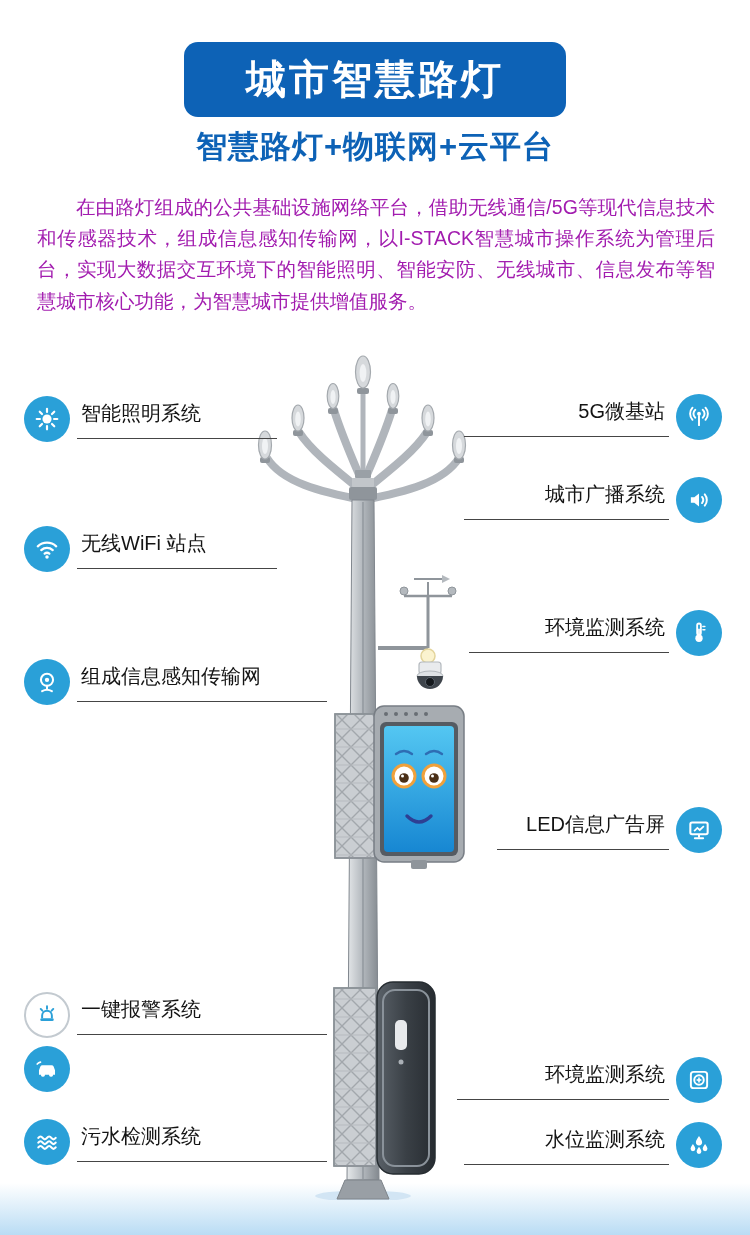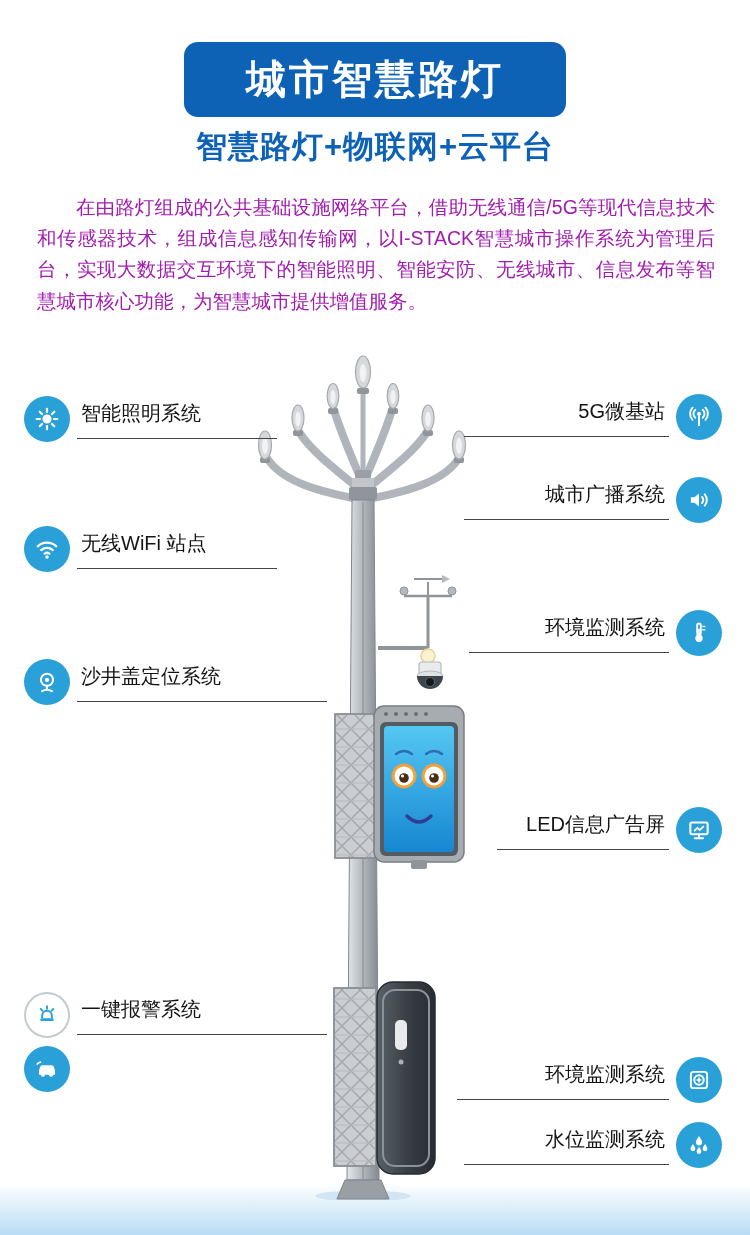--- a/index.html
+++ b/index.html
@@ -230,21 +230,21 @@
 
   <div class="feature left" style="top:659px;left:24px">
     <span class="icon-circle">
       <svg viewBox="0 0 24 24" fill="none" stroke="#fff" stroke-width="1.9">
           <circle cx="12" cy="10" r="5.6"></circle>
           <circle cx="12" cy="10" r="2" fill="#fff" stroke="none"></circle>
           <path d="M12 15.6v2.6" stroke-linecap="round"></path>
           <path d="M7.5 20.5c2.8-1.6 6.2-1.6 9 0" stroke-linecap="round"></path>
         </svg>
     </span>
-    <span class="label" style="width:250px">沙井盖定位系统</span>
+    <span class="label" style="width:250px">组成信息感知传输网</span>
   </div>
 
   <div class="feature left" style="top:992px;left:24px">
     <span class="icon-circle outline">
       <svg viewBox="0 0 24 24" fill="none" stroke="#2aa0d8" stroke-width="1.8">
           <path d="M7.5 15v-2.5a4.5 4.5 0 0 1 9 0V15"></path>
           <rect x="5.8" y="15" width="12.4" height="2.6" rx="1.2" fill="#2aa0d8" stroke="none"></rect>
           <line x1="12" y1="4" x2="12" y2="6.2" stroke-linecap="round"></line>
           <line x1="6.2" y1="6.4" x2="7.7" y2="8" stroke-linecap="round"></line>
           <line x1="17.8" y1="6.4" x2="16.3" y2="8" stroke-linecap="round"></line>
@@ -257,20 +257,30 @@
     <span class="icon-circle">
       <svg viewBox="0 0 24 24">
           <path d="M4.6 13.2l1.3-3.4a2 2 0 0 1 1.9-1.3h8.4a2 2 0 0 1 1.9 1.3l1.3 3.4v4h-1.9a1.7 1.7 0 0 1-3.4 0h-4.2a1.7 1.7 0 0 1-3.4 0H4.6z" fill="#fff"></path>
           <circle cx="8.3" cy="17.2" r="1.7" fill="#fff"></circle>
           <circle cx="15.7" cy="17.2" r="1.7" fill="#fff"></circle>
           <path d="M3 7.4a5 5 0 0 1 3-1.7" stroke="#fff" stroke-width="1.5" fill="none" stroke-linecap="round"></path>
         </svg>
     </span>
   </div>
 
+  <div class="feature left" style="top:1119px;left:24px">
+    <span class="icon-circle">
+      <svg viewBox="0 0 24 24" fill="none" stroke="#fff" stroke-width="2" stroke-linecap="round">
+          <path d="M4 8.2q2 -2.6 4 0t4 0t4 0t4 0"></path>
+          <path d="M4 12.6q2 -2.6 4 0t4 0t4 0t4 0"></path>
+          <path d="M4 17q2 -2.6 4 0t4 0t4 0t4 0"></path>
+        </svg>
+    </span>
+    <span class="label" style="width:250px">污水检测系统</span>
+  </div>
 
   <div class="feature right" style="top:394px;right:28px">
     <span class="label" style="width:205px">5G微基站</span>
     <span class="icon-circle">
       <svg viewBox="0 0 24 24" fill="none" stroke="#fff" stroke-width="1.8" stroke-linecap="round">
           <circle cx="12" cy="9" r="1.8" fill="#fff" stroke="none"></circle>
           <path d="M12 11v8.5"></path>
           <path d="M8.6 5.4a4.6 4.6 0 0 0 0 7.2"></path>
           <path d="M15.4 5.4a4.6 4.6 0 0 1 0 7.2"></path>
           <path d="M6 3.4a8.2 8.2 0 0 0 0 11.2"></path>

